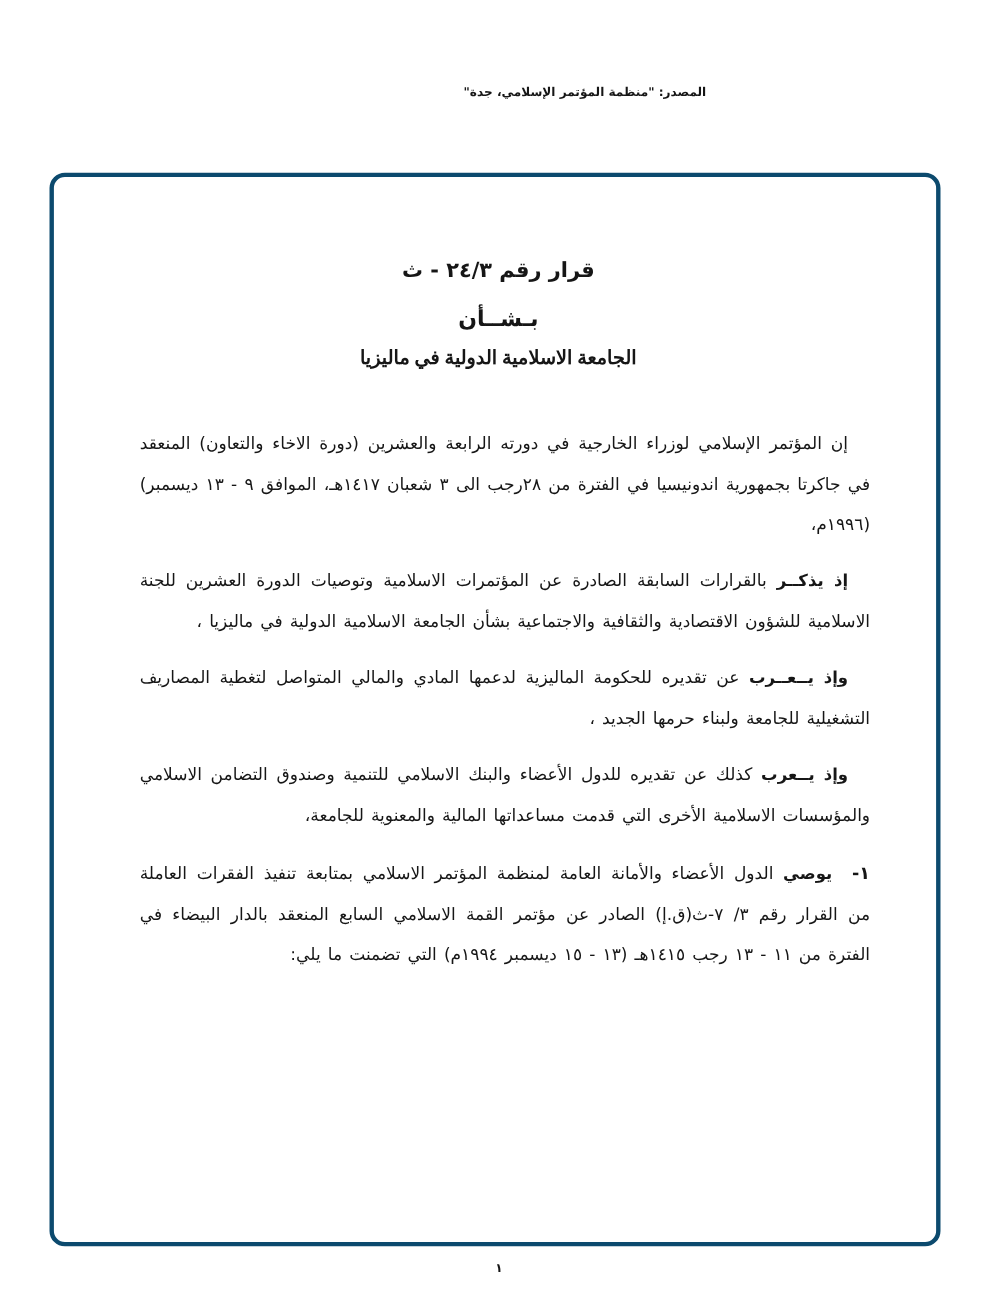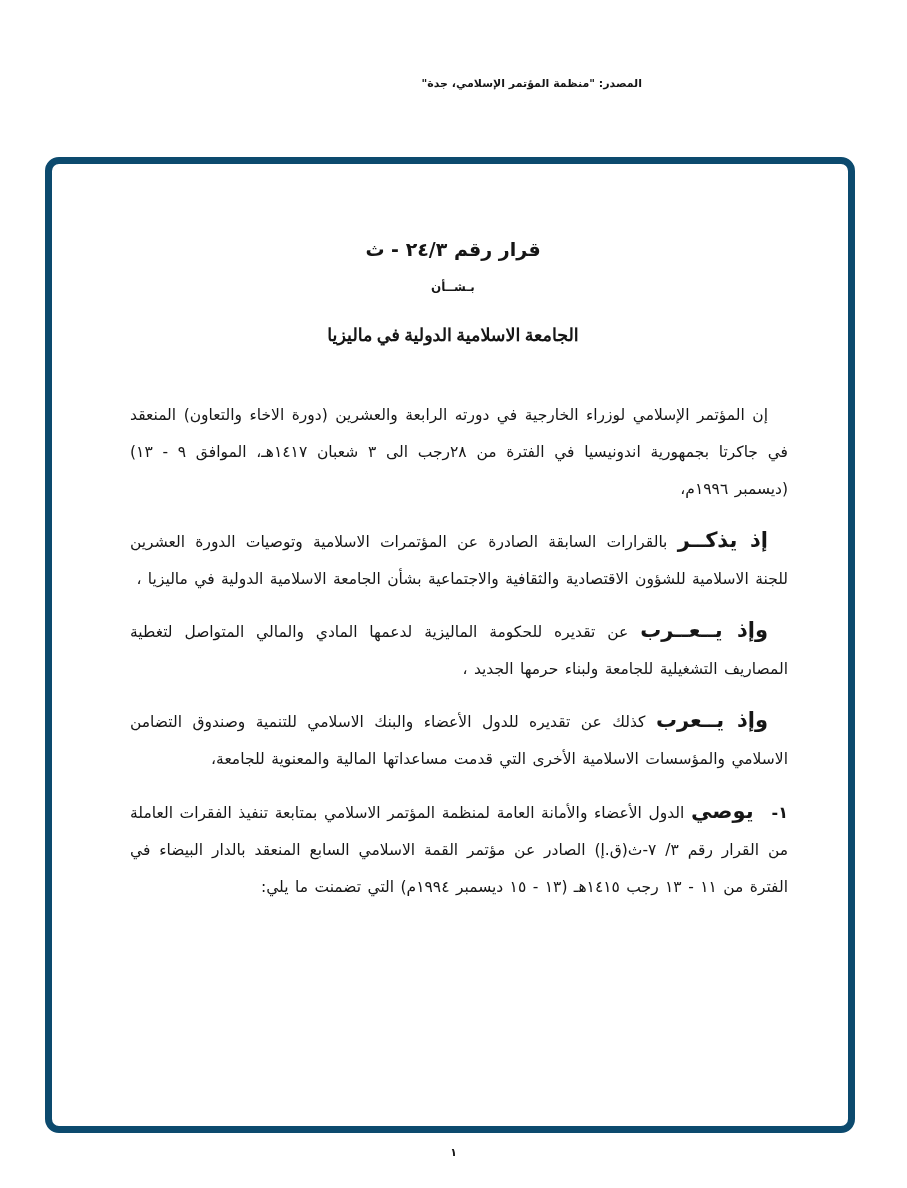--- a/index.html
+++ b/index.html
@@ -25,41 +25,41 @@
     font-size: 11px;
     font-weight: bold;
     margin-top: 11px;
     padding-right: 205px;
   }
   .frame {
     position: absolute;
     left: 45px; top: 157px;
     width: 810px; height: 976px;
     box-sizing: border-box;
-    border: 7px solid #0c4a6e;
+    border: 4px solid #0c4a6e;
     border-radius: 14px;
     background: #ffffff;
   }
   .content {
     padding: 74px 60px 0 66px;
   }
   .doc-title { text-align: center; font-weight: bold; }
   .title-l1 { font-size: 19px; margin-bottom: 20px; letter-spacing: 0.5px; }
-  .title-l2 { font-size: 12px; margin-bottom: 31px; }
+  .title-l2 { font-size: 20px; margin-bottom: 14px; }
   .title-l3 { font-size: 17.5px; font-family: Liberation Serif, serif; }
   .doc-body {
     margin-top: 49px;
     font-size: 15.5px;
     line-height: 37px;
     text-align: justify;
     word-spacing: 1.5px;
   }
   .para { margin: 0 0 14px 12px; text-indent: 20px; }
   .para:last-child { margin-bottom: 0; }
-  .lead { font-weight: bold; font-size: 21px; }
+  .lead { font-weight: bold; font-size: 15px; }
   .list-item { margin-top: 15px; text-indent: 0; }
   .num { font-weight: bold; font-size: 16px; margin-left: 18px; }
   .page-num {
     position: absolute;
     top: 1146px; left: 0;
     width: 100%;
     text-align: center;
     font-size: 11px;
     font-weight: bold;
   }

